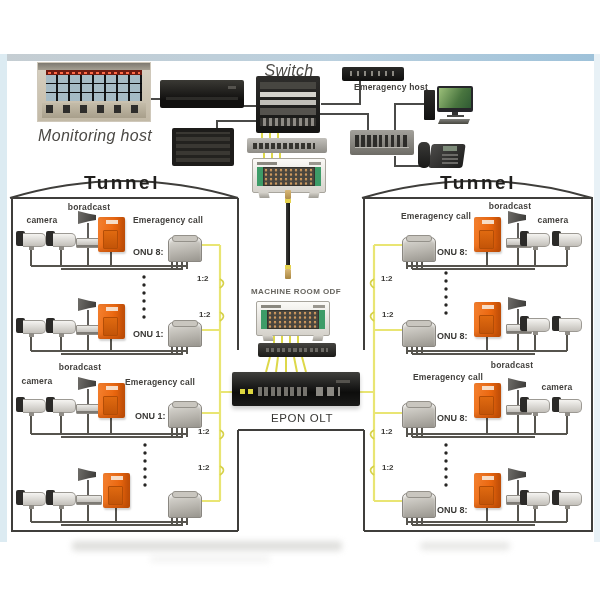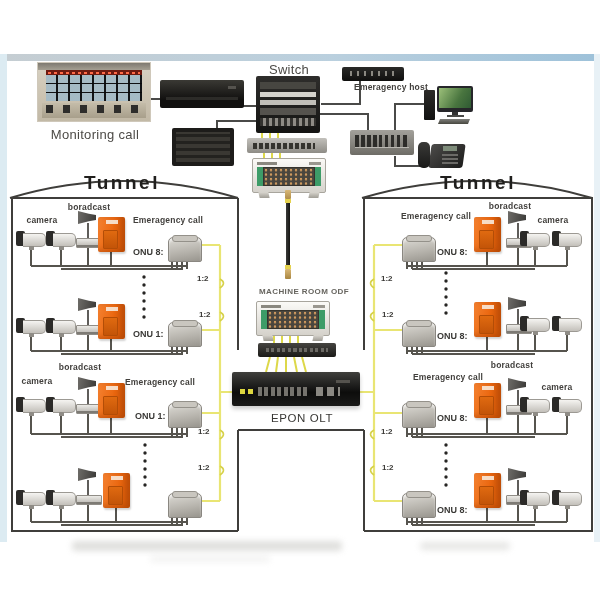--- a/index.html
+++ b/index.html
@@ -113,21 +113,21 @@
   .ebox-door{left:5px;top:13px;width:13px;height:17px;background:linear-gradient(#e06a10,#c35408);
     border:1px solid #b34d06;border-radius:1px;}
   .onu{width:32px;height:23px;background:linear-gradient(170deg,#dddbd5,#b5b2ab 60%,#98958e);
     border:1px solid #8a8781;border-radius:5px 5px 2px 2px;box-shadow:inset 0 3px 2px rgba(255,255,255,.5);}
   .onu-cap{left:3px;right:3px;top:-3px;height:5px;background:#c9c6bf;border:1px solid #94918a;border-radius:3px;}
   
   .t-title{font-size:19px;letter-spacing:2.5px;font-weight:600;color:#201f1d;}
   .t-dev{font-size:8.5px;font-weight:600;color:#413f3c;letter-spacing:.2px;}
   .t-onu{font-size:9px;font-weight:600;color:#3a3936;}
   .t-split{font-size:8px;font-weight:600;color:#3a3936;}
-  .t-big{font-size:13px;color:#4c4a46;letter-spacing:.3px;}
+  .t-big{font-size:16px;color:#4c4a46;letter-spacing:.3px;font-style:italic;}
   .t-odf{font-size:8px;font-weight:700;color:#67655f;letter-spacing:.4px;}
   .t-olt{font-size:11.5px;color:#383734;letter-spacing:.6px;}
 </style>
 </head>
 <body>
 
 <div id="stage">
 
   <div class="topband"></div>
   <div class="edgeL"></div>
@@ -447,24 +447,24 @@
       <div class="cam-hood"></div>
       <div class="cam-body"></div>
       <div class="cam-mount"></div>
     </div>
   <div class="dev camera" style="left:552px;top:489px">
       <div class="cam-hood"></div>
       <div class="cam-body"></div>
       <div class="cam-mount"></div>
     </div>
 
-  <span class="lbl t-big ctr" style="left:95px;top:127px">Monitoring call</span>
+  <span class="lbl t-big ctr" style="left:95px;top:127px">Monitoring host</span>
   <span class="lbl t-big ctr" style="left:289px;top:62px">Switch</span>
   <span class="lbl t-dev ctr" style="left:391px;top:82px">Emeragency host</span>
-  <span class="lbl t-odf ctr" style="left:304px;top:287px">MACHINE ROOM ODF</span>
+  <span class="lbl t-odf ctr" style="left:296px;top:287px">MACHINE ROOM ODF</span>
   <span class="lbl t-olt ctr" style="left:302px;top:412px">EPON OLT</span>
 
   <span class="lbl t-title ctr" style="left:122px;top:172px">Tunnel</span>
   <span class="lbl t-title ctr" style="left:478px;top:172px">Tunnel</span>
 
   <span class="lbl t-dev ctr" style="left:89px;top:202px">boradcast</span>
   <span class="lbl t-dev ctr" style="left:42px;top:215px">camera</span>
   <span class="lbl t-dev ctr" style="left:168px;top:215px">Emeragency call</span>
   <span class="lbl t-onu" style="left:133px;top:247px">ONU 8:</span>
   <span class="lbl t-onu" style="left:133px;top:329px">ONU 1:</span>

